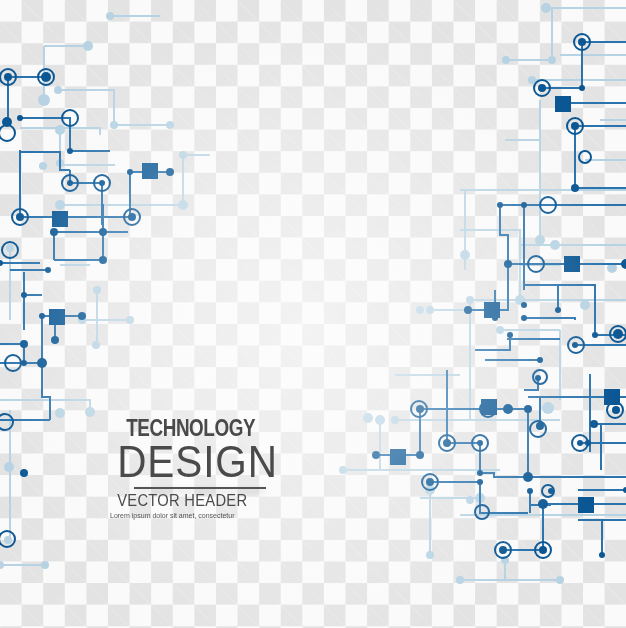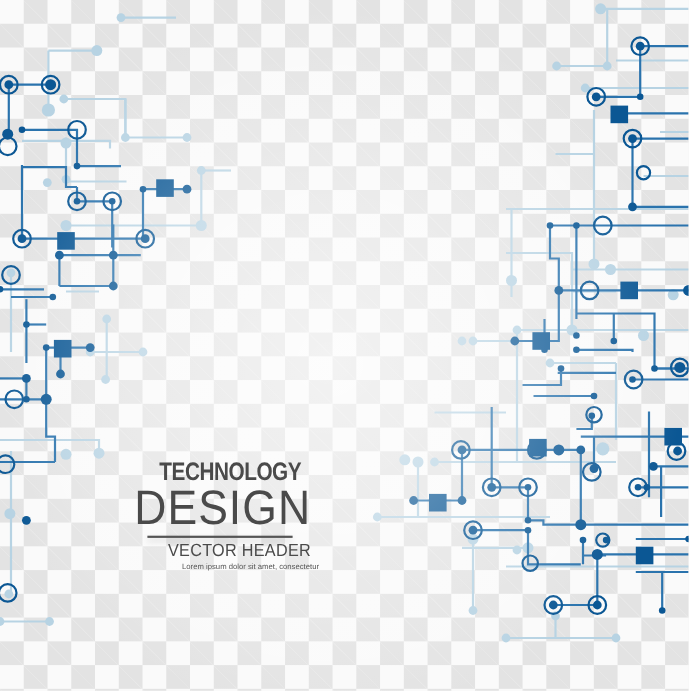--- a/index.html
+++ b/index.html
@@ -7,21 +7,21 @@
     background-color:#fafafa;
     background-image:
       linear-gradient(45deg,#e3e3e3 25%,transparent 25%,transparent 75%,#e3e3e3 75%),
       linear-gradient(45deg,#e3e3e3 25%,transparent 25%,transparent 75%,#e3e3e3 75%);
     background-size:43.2px 43.2px;
     background-position:0 0,21.6px 21.6px;
   }
   #fade{position:absolute;left:0;top:0;width:626px;height:628px;
     background:radial-gradient(ellipse at 300px 330px,rgba(255,255,255,0.55) 0%,rgba(255,255,255,0.25) 40%,rgba(255,255,255,0) 70%);}
   svg#circuit{position:absolute;left:0;top:0;}
-  .title-block{position:absolute;left:110px;top:414px;width:180px;text-align:right;
+  .title-block{position:absolute;left:110px;top:414px;width:180px;text-align:left;
     font-family:"Liberation Sans",sans-serif;color:#4a4a4a;}
   .t1{font-size:23px;font-weight:bold;letter-spacing:-0.5px;transform:scaleX(0.82);transform-origin:center;line-height:28px;}
   .t2{font-size:44px;font-weight:normal;line-height:44px;letter-spacing:1px;transform:scaleX(0.92);transform-origin:center;margin-top:-2px;}
   .rule{width:132px;height:2px;background:#555;margin:3px auto 2px auto;box-shadow:0 3px 6px rgba(0,0,0,0.18);}
   .t3{font-size:16px;line-height:20px;letter-spacing:0.3px;transform:scaleX(0.92);transform-origin:center;}
   .t4{font-size:7px;line-height:10px;color:#555;}
 </style>
 </head>
 <body>
 

